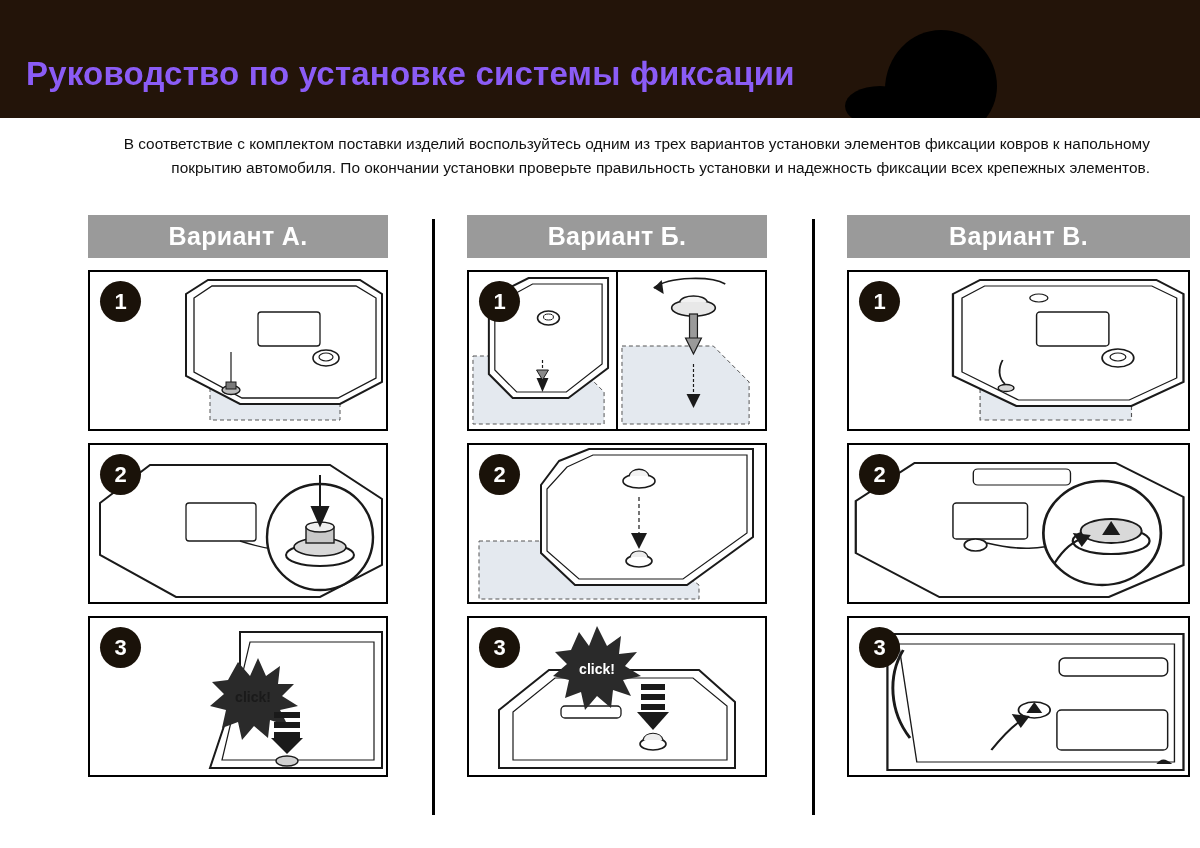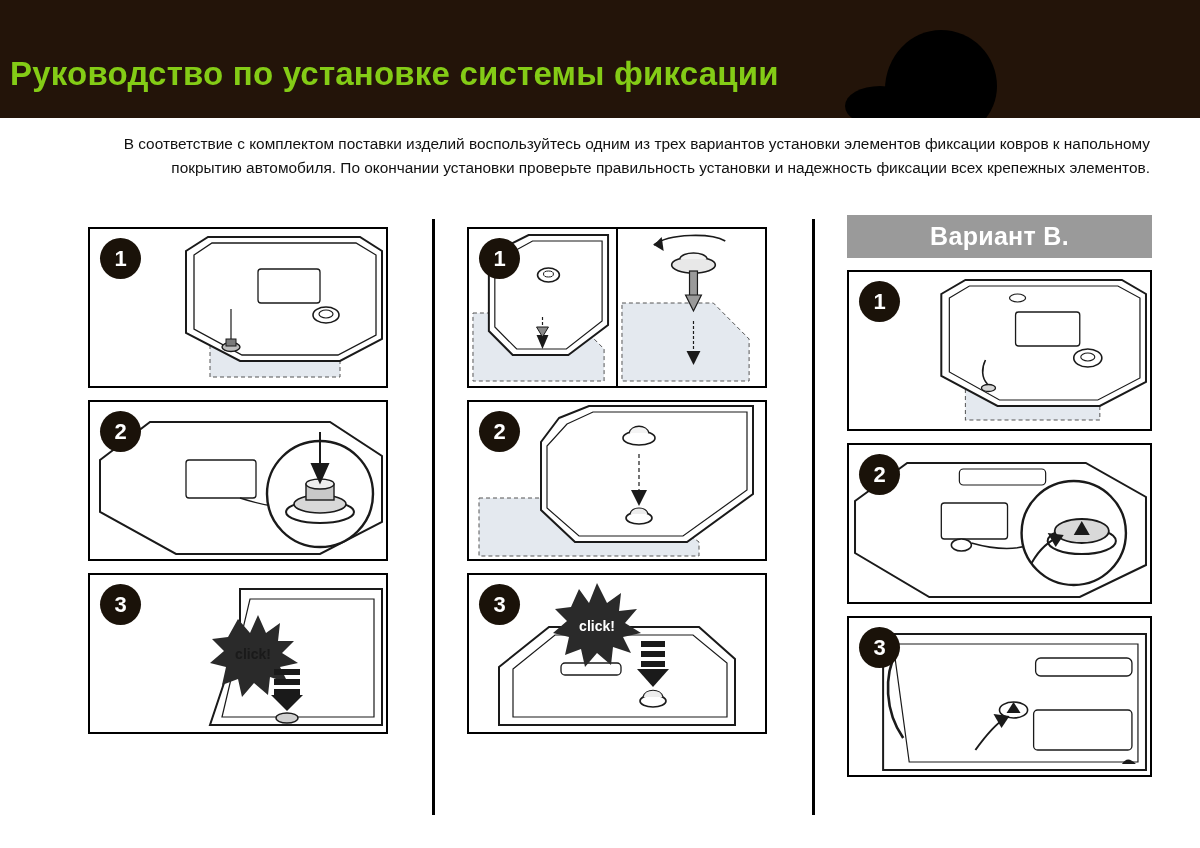--- a/index.html
+++ b/index.html
@@ -11,22 +11,22 @@
     overflow:hidden;
     position:relative;
   }
   
   .header-bar{
     position:absolute;left:0;top:0;width:1200px;height:118px;
     background:#231409;
     overflow:hidden;
   }
   .header-title{
-    position:absolute;left:10px;top:55px;
-    font-size:33px;font-weight:600;color:#84cc16;
+    position:absolute;left:26px;top:55px;
+    font-size:33px;font-weight:600;color:#8b5cf6;
     letter-spacing:.2px;white-space:nowrap;
   }
   .header-blob{
     position:absolute;left:885px;top:30px;width:112px;height:108px;
     background:#000000;border-radius:50% 50% 46% 54% / 55% 52% 48% 45%;
     opacity:1;
   }
   .header-blob2{
     position:absolute;left:845px;top:86px;width:70px;height:40px;
     background:#000000;border-radius:50%;
@@ -40,21 +40,21 @@
   
   .columns{
     position:absolute;left:0;top:215px;width:1200px;height:600px;
   }
   .col{
     position:absolute;top:0;width:300px;
   }
   .col-a{left:88px;}
   .col-b{left:467px;}
   .col-c{left:847px;}
-  .col-wide{width:305px;}
+  .col-wide{width:343px;}
   .col-title{
     height:43px;background:#9a9a9a;color:#ffffff;
     display:flex;align-items:center;justify-content:center;
     font-size:25px;font-weight:600;letter-spacing:.3px;
   }
   .divider{
     position:absolute;top:4px;width:3px;height:596px;background:#000;
   }
   .div1{left:432px;}
   .div2{left:812px;}
@@ -91,20 +91,21 @@
 </div>
 
 <div class="intro">В соответствие с комплектом поставки изделий воспользуйтесь одним из трех вариантов установки элементов фиксации ковров к напольному покрытию автомобиля. По окончании установки проверьте правильность установки и надежность фиксации всех крепежных элементов.</div>
 
 <div class="columns">
 
   <div class="divider div1"></div>
   <div class="divider div2"></div>
 
   <div class="col col-a">
+    <div class="col-title">Вариант А.</div>
 
     <div class="panel">
       <svg class="svg-layer" viewBox="0 0 296 157" preserveAspectRatio="none">
         <polygon points="120,86 250,86 250,148 120,148" fill="#e4e9ef" stroke="#555" stroke-width="1" stroke-dasharray="4 3"></polygon>
         <path d="M96,22 L118,8 L270,8 L292,22 L292,110 L250,132 L150,132 L96,104 Z" fill="#ffffff" stroke="#1a1a1a" stroke-width="2"></path>
         <path d="M104,26 L122,14 L266,14 L286,26 L286,106 L248,126 L152,126 L104,100 Z" fill="none" stroke="#1a1a1a" stroke-width="1.3"></path>
         <rect x="168" y="40" width="62" height="34" rx="3" fill="none" stroke="#1a1a1a" stroke-width="1.3"></rect>
         <ellipse cx="236" cy="86" rx="13" ry="8" fill="#ffffff" stroke="#1a1a1a" stroke-width="1.6"></ellipse>
         <ellipse cx="236" cy="85" rx="7" ry="4" fill="#ffffff" stroke="#1a1a1a" stroke-width="1.2"></ellipse>
         <line x1="141" y1="80" x2="141" y2="112" stroke="#1a1a1a" stroke-width="1.2"></line>
@@ -144,20 +145,21 @@
           <rect x="184" y="114" width="26" height="6"></rect>
           <polygon points="197,136 181,120 213,120"></polygon>
         </g>
         <ellipse cx="197" cy="143" rx="11" ry="5" fill="#d0d0d0" stroke="#1a1a1a" stroke-width="1.4"></ellipse>
       </svg>
       <div class="step-badge">3</div>
     </div>
   </div>
 
   <div class="col col-b">
+    <div class="col-title">Вариант Б.</div>
 
     <div class="panel split">
       <div class="half">
         <svg class="svg-layer" viewBox="0 0 148 157" preserveAspectRatio="none">
           <path d="M4,84 L100,84 L136,120 L136,152 L4,152 Z" fill="#e4e9ef" stroke="#555" stroke-width="1" stroke-dasharray="4 3"></path>
           <path d="M36,18 L60,6 L140,6 L140,96 L100,126 L44,126 L20,102 L20,40 Z" fill="#ffffff" stroke="#1a1a1a" stroke-width="2"></path>
           <path d="M42,24 L64,12 L134,12 L134,92 L98,120 L48,120 L26,98 L26,44 Z" fill="none" stroke="#1a1a1a" stroke-width="1.2"></path>
           <ellipse cx="80" cy="46" rx="11" ry="7" fill="#ffffff" stroke="#1a1a1a" stroke-width="1.6"></ellipse>
           <ellipse cx="80" cy="45" rx="5" ry="3" fill="#ffffff" stroke="#1a1a1a" stroke-width="1"></ellipse>
           <line x1="74" y1="88" x2="74" y2="114" stroke="#1a1a1a" stroke-width="1.2" stroke-dasharray="3 2"></line>

